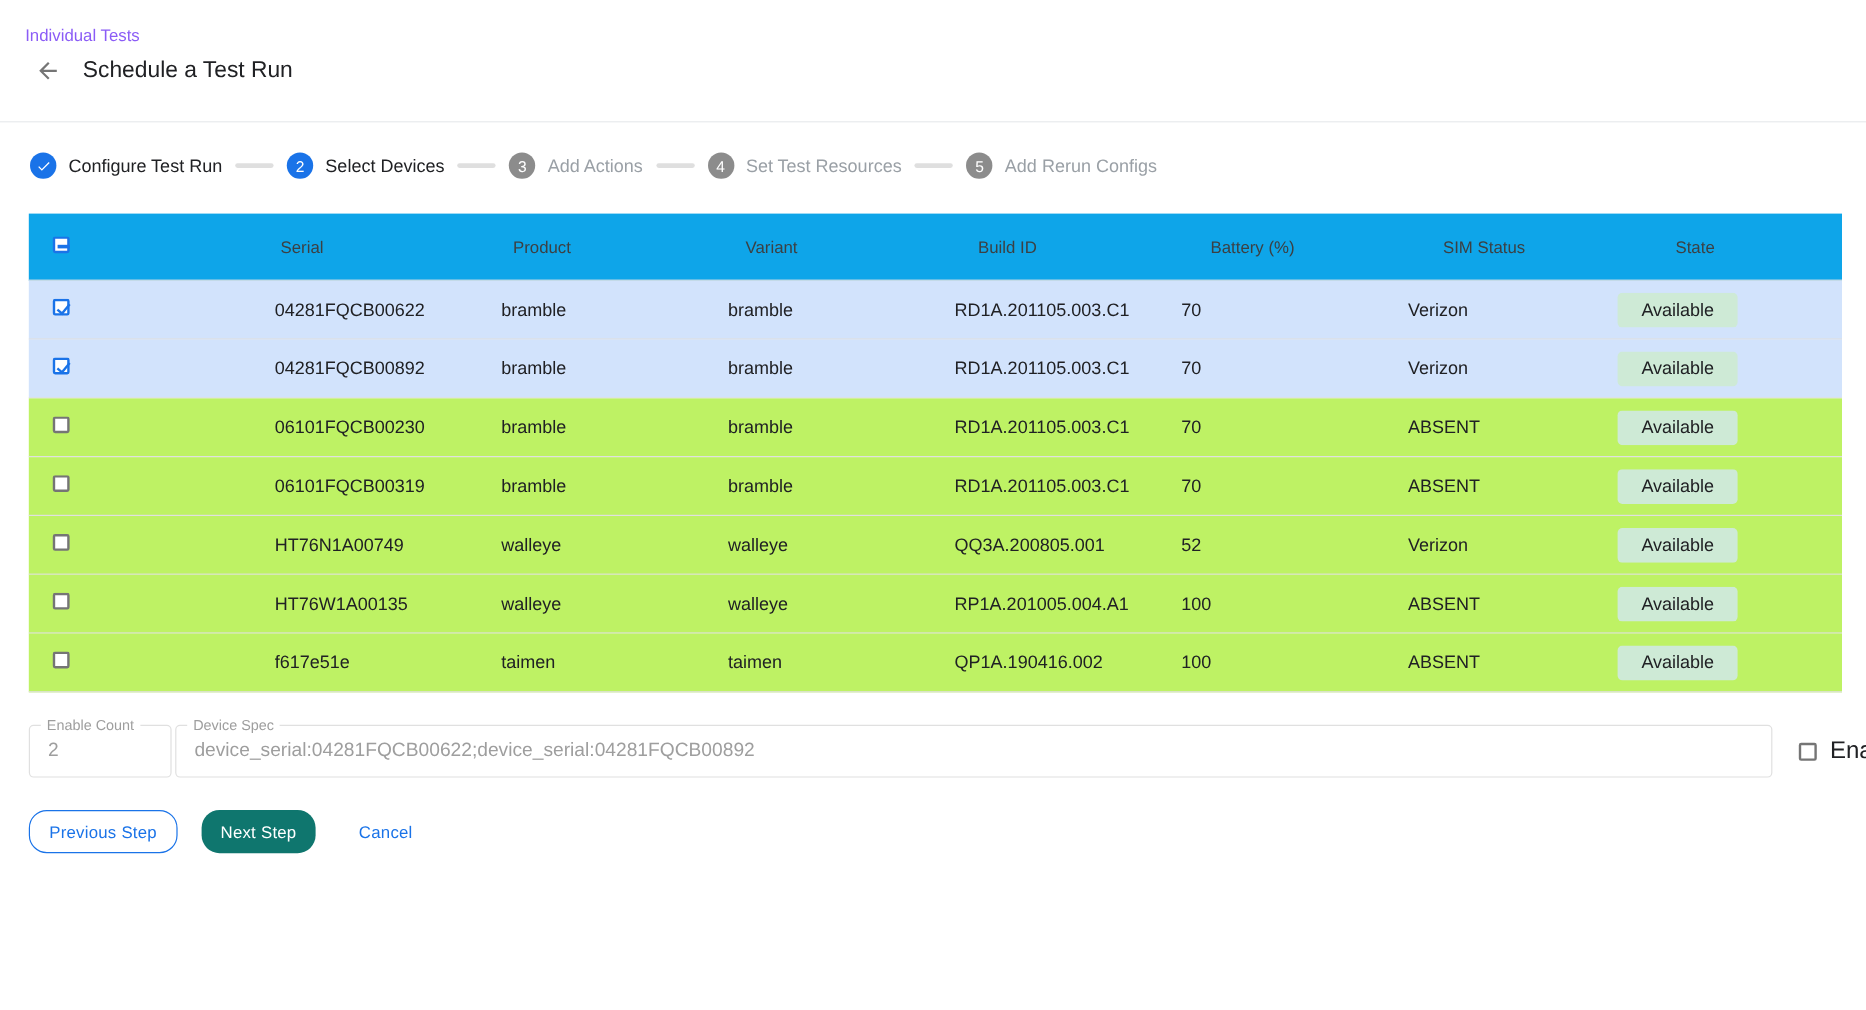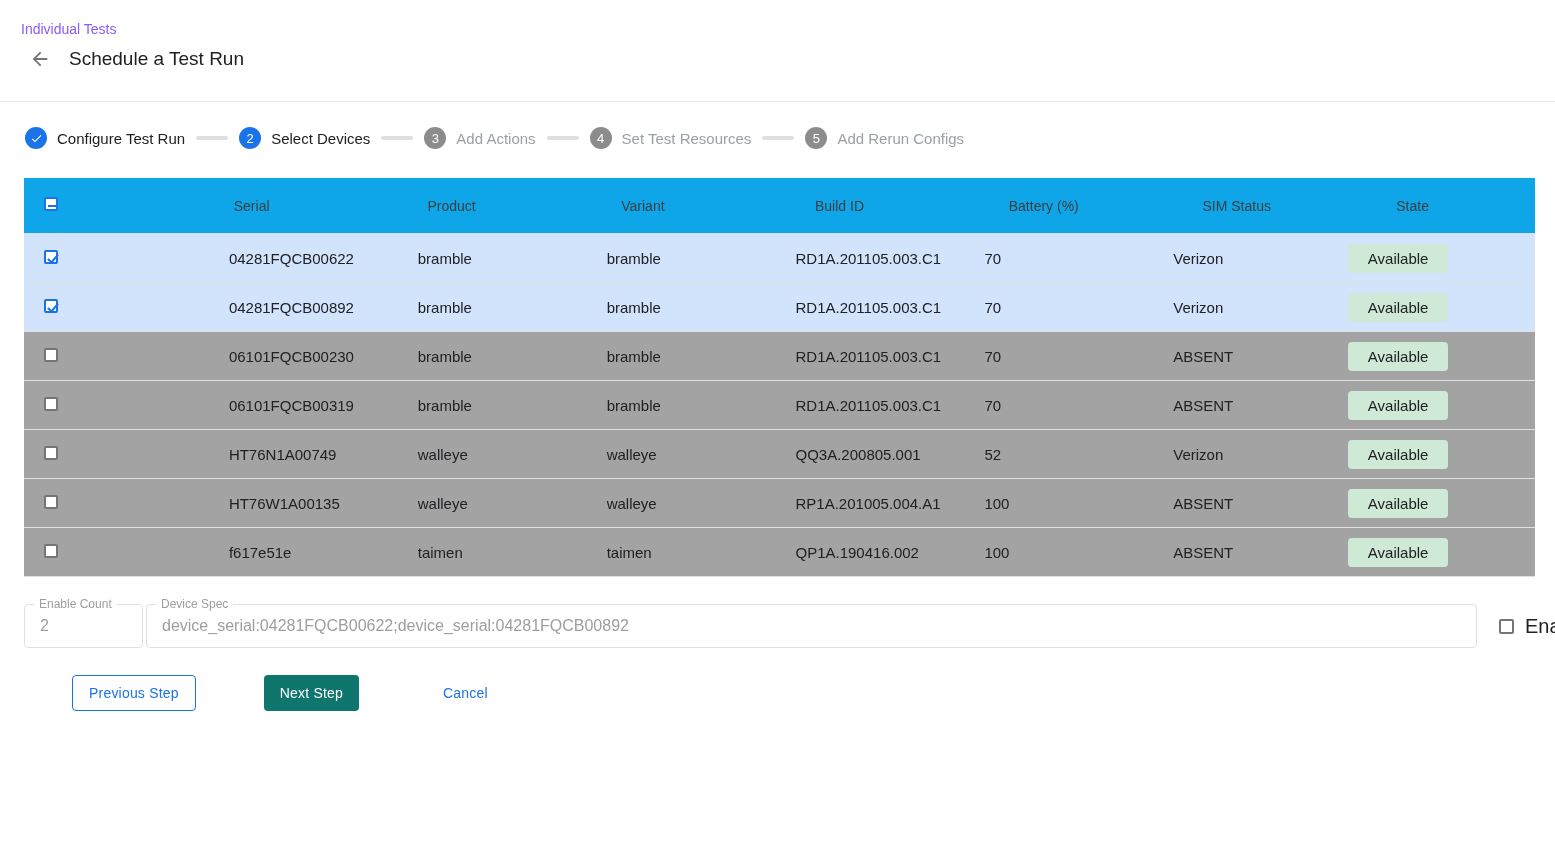--- a/index.html
+++ b/index.html
@@ -30,21 +30,21 @@
   .step-label { font-size:15px; color:#9aa0a6; white-space:nowrap; }
   .step.completed .step-label, .step.active .step-label { color:#202124; }
   .check-icon { width:13px; height:13px; display:none; }
   .step.completed .check-icon { display:block; }
   .step-connector { width:32px; height:4px; border-radius:2px; background:#dfdfdf; margin:0 11px; flex:0 0 auto; }
 
   
   .device-table { margin:29px 24px 0; width:1511px; font-size:15px; }
   .t-header, .t-row { display:grid; grid-template-columns:repeat(8,1fr); align-items:center; border-bottom:1px solid #e0e0e0; }
   .t-header { height:56px; background:#0ea5e9;gap:39px; }
-  .t-row { height:49px; background:#a3a3a3; }
+  .t-row { height:49px; background:#bef264; }
   .t-row.selected { background:#d2e3fc; }
   .cell { padding-left:16px; overflow:hidden; white-space:nowrap; }
   .th { font-size:14px; color:#3c4043; }
   .cb-cell { padding-left:20px; }
   .state-cell { padding-left:2px; }
 
   
   .checkbox {
     width:14px; height:14px; border:2px solid #757575; border-radius:2px;
     display:inline-block; position:relative; background:#fff; cursor:pointer; flex:0 0 auto;
@@ -78,21 +78,21 @@
   .shard-field { width:119px; flex:0 0 auto; }
   .spec-field { width:1331px; margin-left:3px; flex:0 0 auto; }
   .manual-edit { display:flex; align-items:center; gap:11px; margin-left:22px; align-self:center; cursor:pointer; }
   .manual-edit .checkbox { width:15px; height:15px; }
   .manual-edit-label { font-size:20px; color:#202124; white-space:nowrap; }
 
   
   .actions { display:flex; align-items:center; gap:20px; margin:27px 0 0 24px; }
   .btn {
     height:36px; padding:0 16px; font-size:14px; font-weight:500;
-    border-radius:4px; font-family:inherit; cursor:pointer; letter-spacing:0.2px;margin-left:48px;
+    border-radius:15px; font-family:inherit; cursor:pointer; letter-spacing:0.2px;
   }
   .btn.outlined { background:#fff; border:1px solid #1a73e8; color:#1a73e8; }
   .btn.filled { background:#0f766e; border:none; color:#fff; }
   .btn.text { background:transparent; border:none; color:#1a73e8; padding:0 16px; }
 </style>
 </head>
 <body>
 
 <div class="page">
 

